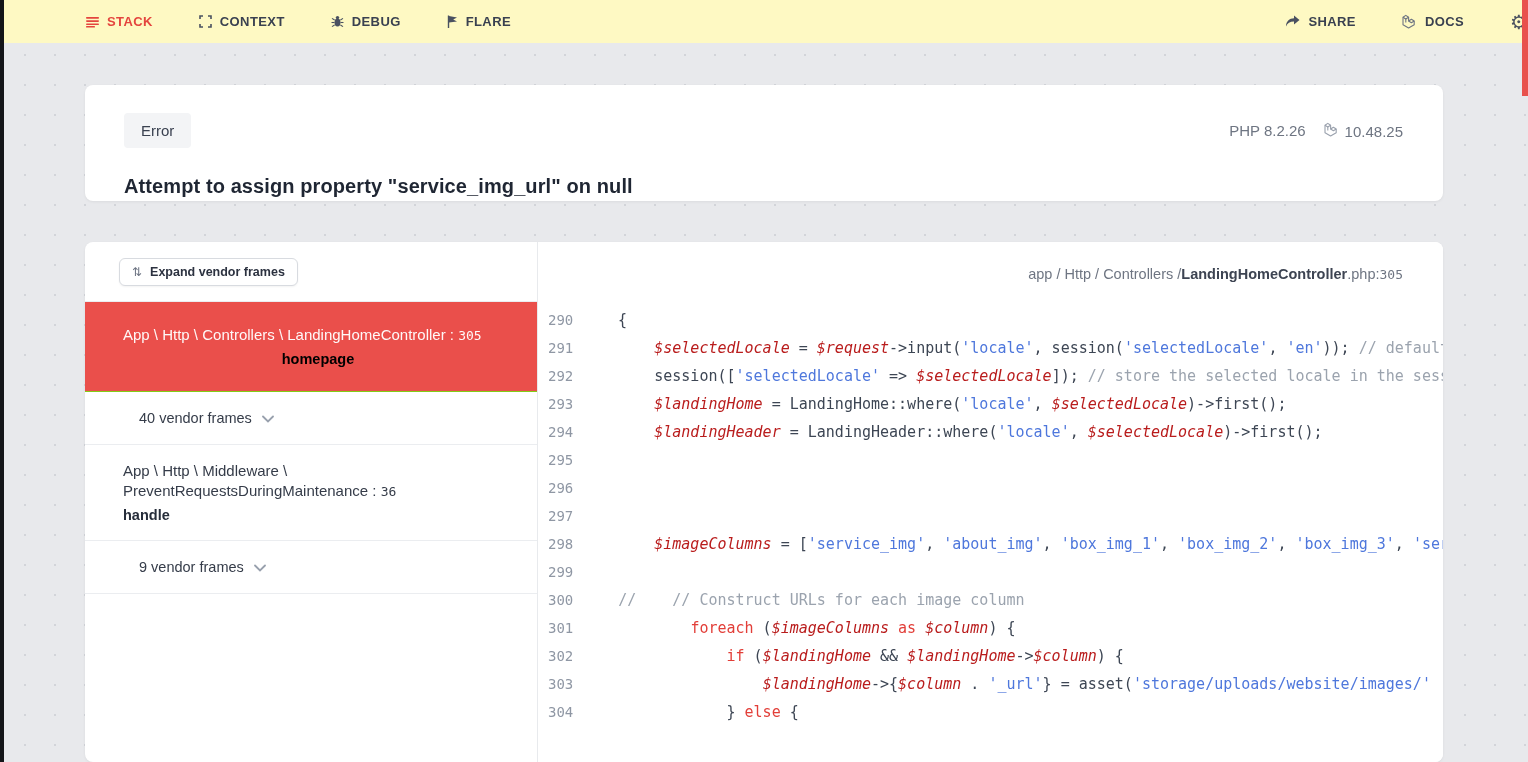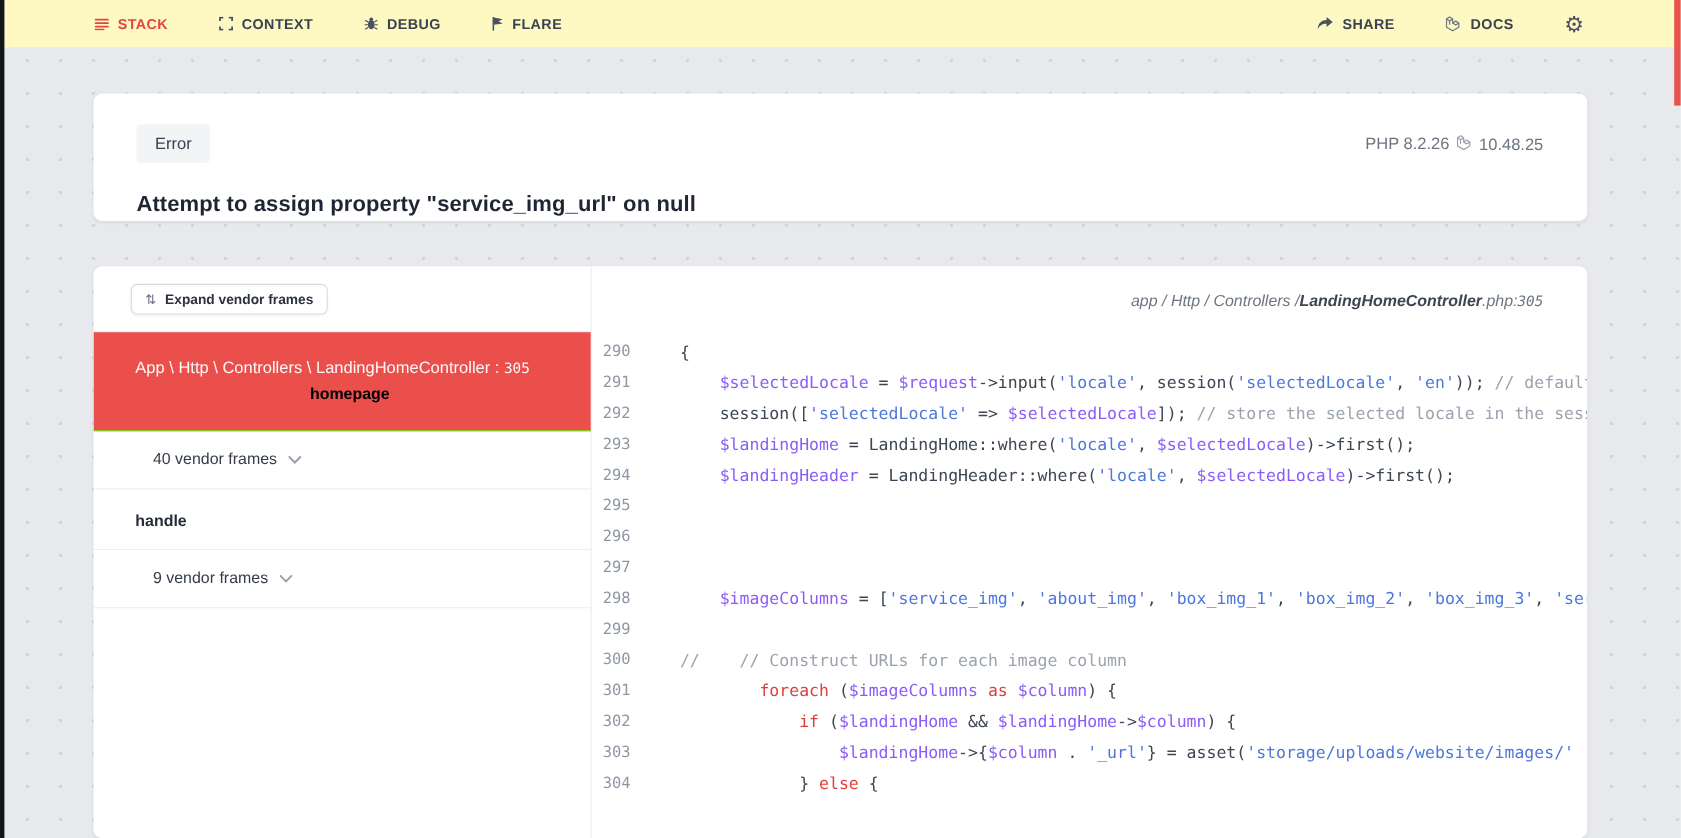--- a/index.html
+++ b/index.html
@@ -12,32 +12,32 @@
     background-position:10px 10px;
     position:relative;
     color:#353c49;
   }
   .left-edge { position:absolute; left:0; top:0; width:4px; height:762px; background:#141519; z-index:60; }
   .scroll-thumb { position:absolute; right:0; top:0; width:6px; height:96px; background:#e8514d; z-index:60; }
 
   
   .topnav { height:43px; background:#fef9c3; display:flex; align-items:center; position:relative; z-index:5; }
   .nav-left { display:flex; align-items:center; gap:46px; margin-left:86px; }
-  .nav-right { display:flex; align-items:center; gap:46px; margin-left:auto; margin-right:88px; }
+  .nav-right { display:flex; align-items:center; gap:46px; margin-left:auto; }
   .nav-item { display:flex; align-items:center; gap:8px; font-size:13px; font-weight:bold; letter-spacing:.4px; color:#3a4150; cursor:pointer; }
   .nav-item.active { color:#e4453e; }
   .nav-item svg { display:block; }
   .gear { font-size:20px; color:#4a5160; cursor:pointer; line-height:1; font-family:"DejaVu Sans", sans-serif; }
 
   
   .card { background:#fff; border-radius:8px; box-shadow:0 1px 3px rgba(0,0,0,.06); margin:0 85px; }
   .error-card { margin-top:42px; height:116px; padding:28px 40px 0 39px; display:flex; justify-content:space-between; }
   .badge { display:inline-block; background:#f3f4f6; border-radius:4px; padding:9px 17px; font-size:15px; color:#3a4150; }
   .error-title { margin-top:27px; font-size:20px; font-weight:bold; color:#1f2633; letter-spacing:.1px; }
-  .error-meta { display:flex; align-items:flex-start; gap:6px; font-size:15px; color:#6e7582; padding-top:9px; white-space:nowrap; }
+  .error-meta { display:flex; align-items:flex-start; gap:18px; font-size:15px; color:#6e7582; padding-top:9px; white-space:nowrap; }
   .meta-item { display:flex; align-items:center; gap:6px; }
 
   
   .stack-card { margin-top:41px; height:520px; display:flex; overflow:hidden; }
   .frames-col { width:453px; flex:none; border-right:1px solid #e8eaed; display:flex; flex-direction:column; }
   .expand-row { height:60px; border-bottom:1px solid #ebedf0; display:flex; align-items:center; padding-left:34px; }
   .expand-btn { display:inline-flex; align-items:center; gap:8px; background:#fff; border:1px solid #d8dbe0; border-radius:6px;
                 box-shadow:0 1px 2px rgba(0,0,0,.05); padding:6px 12px; font-size:12.5px; font-weight:bold; color:#2c3240; cursor:pointer; }
   .updown { font-family:"DejaVu Sans", sans-serif; font-size:12px; color:#6a7180; font-weight:normal; }
   .frame-row { border-bottom:1px solid #ebedf0; padding:16px 24px 15px 38px; cursor:pointer; }
@@ -47,29 +47,29 @@
   .frame-row.active { background:#ea4f4b; border-bottom:1px solid #84cc16; padding-top:23px; padding-bottom:22px; }
   .frame-row.active .frame-path { color:rgba(255,255,255,.96); }
   .frame-row.active .frame-method { color:#000000;text-align:center; }
   .vendor-row { border-bottom:1px solid #ebedf0; padding:18px 24px 18px 54px; font-size:14.5px; color:#353c49; cursor:pointer;
                 display:flex; align-items:center; gap:10px; }
   .vendor-row svg { margin-top:2px; }
 
   
   .code-col { flex:1; background:#fff; overflow:hidden; }
   .code-header { height:64px; display:flex; align-items:center; justify-content:flex-end; padding-right:40px;
-                 font-size:14.5px; color:#6e7582; white-space:nowrap;font-style:italic; }
+                 font-size:14.5px; color:#6e7582; white-space:nowrap; }
   .code-header b { color:#3d4452; }
   .code-header .mono { font-family:"DejaVu Sans Mono", monospace; font-size:13px; }
   .code-body { }
   .code-line { display:flex; height:28px; line-height:28px; white-space:pre; overflow:hidden; }
   .ln { flex:none; width:30px; padding-left:10px; font-family:"DejaVu Sans Mono", monospace; font-size:14px; color:#8f97a4; }
   .ct { flex:none; margin-left:14px; font-family:"DejaVu Sans Mono", monospace; font-size:15px; color:#3d4654; }
   .tk-p { color:#3d4654; }
-  .tk-v { color:#8b5cf6; }
+  .tk-v { color:#b91c1c;font-style:italic; }
   .tk-s { color:#4e77dc; }
   .tk-k { color:#e23e38; }
   .tk-c { color:#9ba3ae; }
 </style>
 </head>
 <body>
 
 <div class="left-edge"></div>
 <div class="scroll-thumb"></div>
 
@@ -184,20 +184,21 @@
           <div class="frame-path">App \ Http \ Controllers \ LandingHomeController : <span class="frame-line">305</span></div>
           <div class="frame-method">homepage</div>
         </div>
         <div class="vendor-row">
           <span>40 vendor frames</span>
           <span><svg width="12" height="8" viewBox="0 0 12 8" fill="none" stroke="#98a0ad" stroke-width="1.8" stroke-linecap="round">
               <path d="M1 1.5 L6 6.5 L11 1.5"></path>
             </svg></span>
         </div>
         <div class="frame-row">
+          <div class="frame-path">App \ Http \ Middleware \ PreventRequestsDuringMaintenance : <span class="frame-line">36</span></div>
           <div class="frame-method">handle</div>
         </div>
         <div class="vendor-row">
           <span>9 vendor frames</span>
           <span><svg width="12" height="8" viewBox="0 0 12 8" fill="none" stroke="#98a0ad" stroke-width="1.8" stroke-linecap="round">
               <path d="M1 1.5 L6 6.5 L11 1.5"></path>
             </svg></span>
         </div>
       </div>
   </div>

